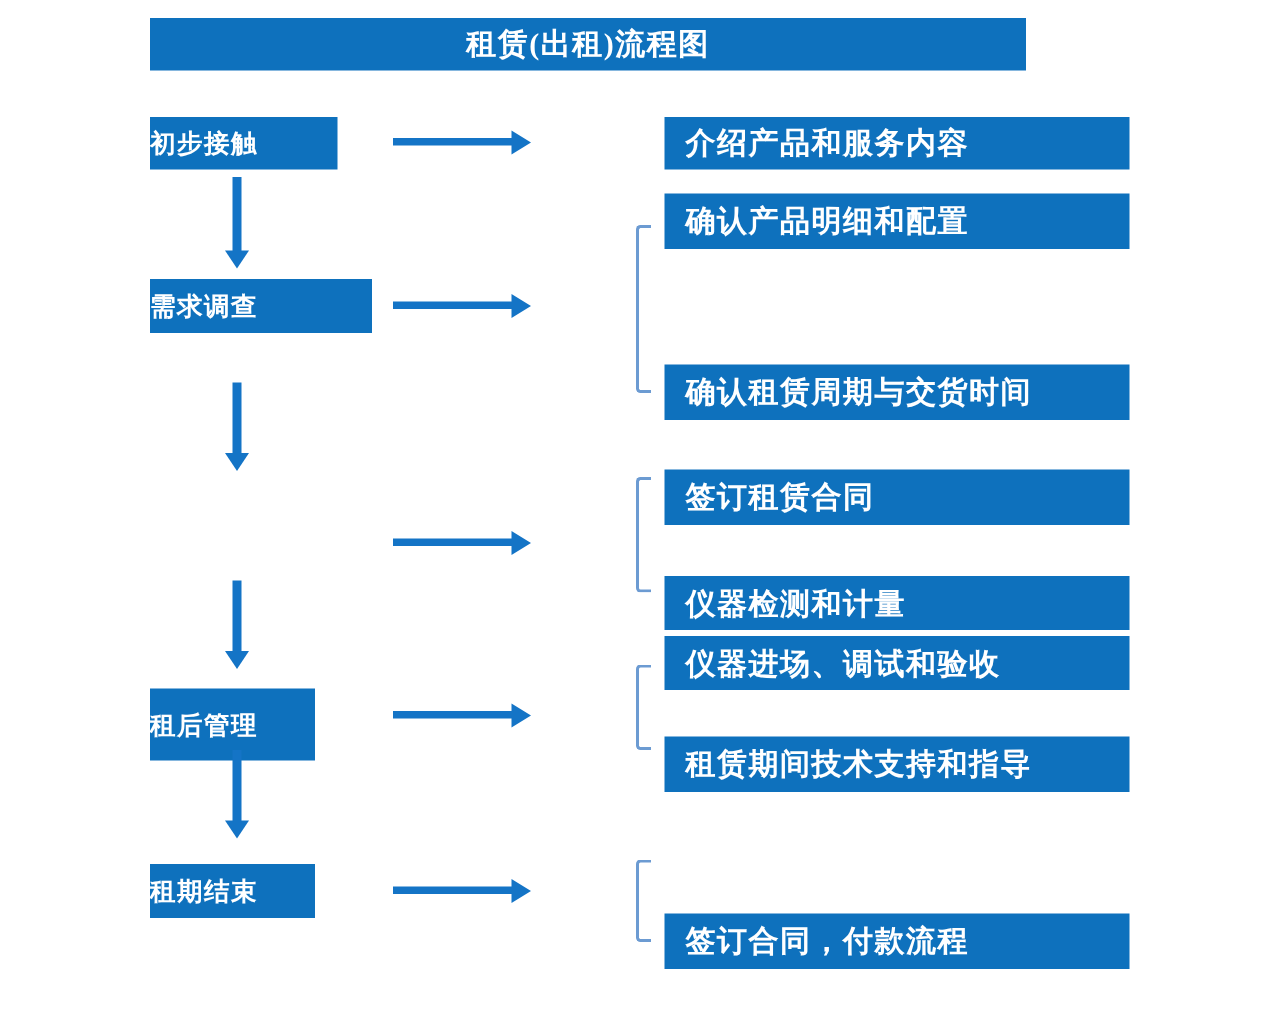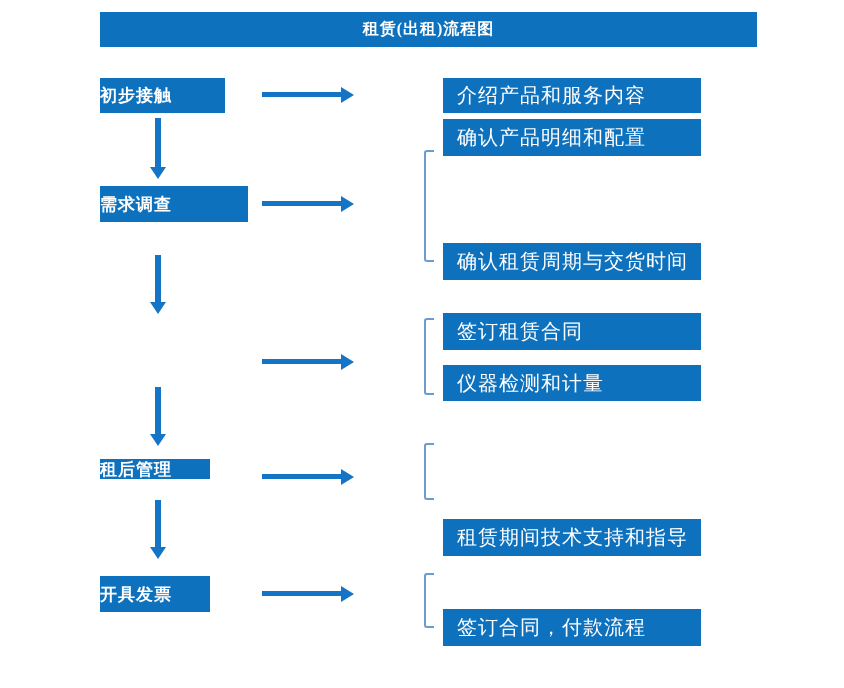--- a/index.html
+++ b/index.html
@@ -12,34 +12,34 @@
   html,body{margin:0;padding:0;}
   body{
     background:var(--bg);
     font-family:"Liberation Serif","DejaVu Serif",serif;
     width:844px;height:688px;overflow:hidden;
   }
   .canvas{
     position:relative;width:844px;height:688px;background:var(--bg);
   }
   .title-bar{
-    position:absolute;left:100px;top:12px;width:657px;height:35px;
+    position:absolute;left:100px;top:12px;width:584px;height:35px;
     background:var(--box-fill);color:var(--box-text);
-    font-size:16px;font-weight:bold;letter-spacing:1px;
+    font-size:20px;font-weight:bold;letter-spacing:1px;
     display:flex;align-items:center;justify-content:center;
   }
   .step-box{
     position:absolute;background:var(--box-fill);color:var(--box-text);
     font-size:17px;font-weight:bold;letter-spacing:1px;
     display:flex;align-items:center;padding-left:0;box-sizing:border-box;
   }
   .detail-box{
-    position:absolute;left:443px;width:258px;height:36px;
+    position:absolute;left:443px;width:310px;height:36px;
     background:var(--box-fill);color:var(--box-text);
-    font-size:20px;font-weight:normal;letter-spacing:1px;
+    font-size:20px;font-weight:bold;letter-spacing:1px;
     display:flex;align-items:center;padding-left:14px;box-sizing:border-box;
   }
   .h-arrow{
     position:absolute;left:262px;width:80px;height:5px;background:var(--arrow);
   }
   .h-arrow::after{
     content:"";position:absolute;right:-12px;top:50%;transform:translateY(-50%);
     width:0;height:0;
     border-left:13px solid var(--arrow);
     border-top:8px solid transparent;border-bottom:8px solid transparent;
@@ -61,44 +61,45 @@
 </style>
 </head>
 <body>
 
 <div class="canvas">
 
   <div class="title-bar">租赁(出租)流程图</div>
 
   <div class="step-box" style="left:100px;top:78px;width:125px;height:35px">初步接触</div>
   <div class="step-box" style="left:100px;top:186px;width:148px;height:36px">需求调查</div>
-  <div class="step-box" style="left:100px;top:459px;width:110px;height:20px">租后管理</div>
-  <div class="step-box" style="left:100px;top:576px;width:110px;height:36px">开具发票</div>
+  <div class="step-box" style="left:100px;top:459px;width:110px;height:48px">租后管理</div>
+  <div class="step-box" style="left:100px;top:576px;width:110px;height:36px">租期结束</div>
 
   <div class="v-arrow" style="top:118px;height:50px"></div>
   <div class="v-arrow" style="top:255px;height:48px"></div>
   <div class="v-arrow" style="top:387px;height:48px"></div>
   <div class="v-arrow" style="top:500px;height:48px"></div>
 
   <div class="h-arrow" style="top:92px"></div>
   <div class="h-arrow" style="top:201px"></div>
   <div class="h-arrow" style="top:359px"></div>
   <div class="h-arrow" style="top:474px"></div>
   <div class="h-arrow" style="top:591px"></div>
 
   <div class="bracket" style="top:150px;height:112px"></div>
   <div class="bracket" style="top:318px;height:77px"></div>
   <div class="bracket" style="top:443px;height:57px"></div>
   <div class="bracket" style="top:573px;height:55px"></div>
 
   <div class="detail-box" style="top:78px;height:35px">介绍产品和服务内容</div>
 
-  <div class="detail-box" style="top:119px;height:37px">确认产品明细和配置</div>
+  <div class="detail-box" style="top:129px;height:37px">确认产品明细和配置</div>
   <div class="detail-box" style="top:243px;height:37px">确认租赁周期与交货时间</div>
 
   <div class="detail-box" style="top:313px;height:37px">签订租赁合同</div>
-  <div class="detail-box" style="top:365px">仪器检测和计量</div>
+  <div class="detail-box" style="top:384px">仪器检测和计量</div>
 
-  <div class="detail-box" style="top:519px;height:37px">租赁期间技术支持和指导</div>
+  <div class="detail-box" style="top:424px">仪器进场、调试和验收</div>
+  <div class="detail-box" style="top:491px;height:37px">租赁期间技术支持和指导</div>
 
   <div class="detail-box" style="top:609px;height:37px">签订合同，付款流程</div>
 
 </div>
 
 </body></html>

